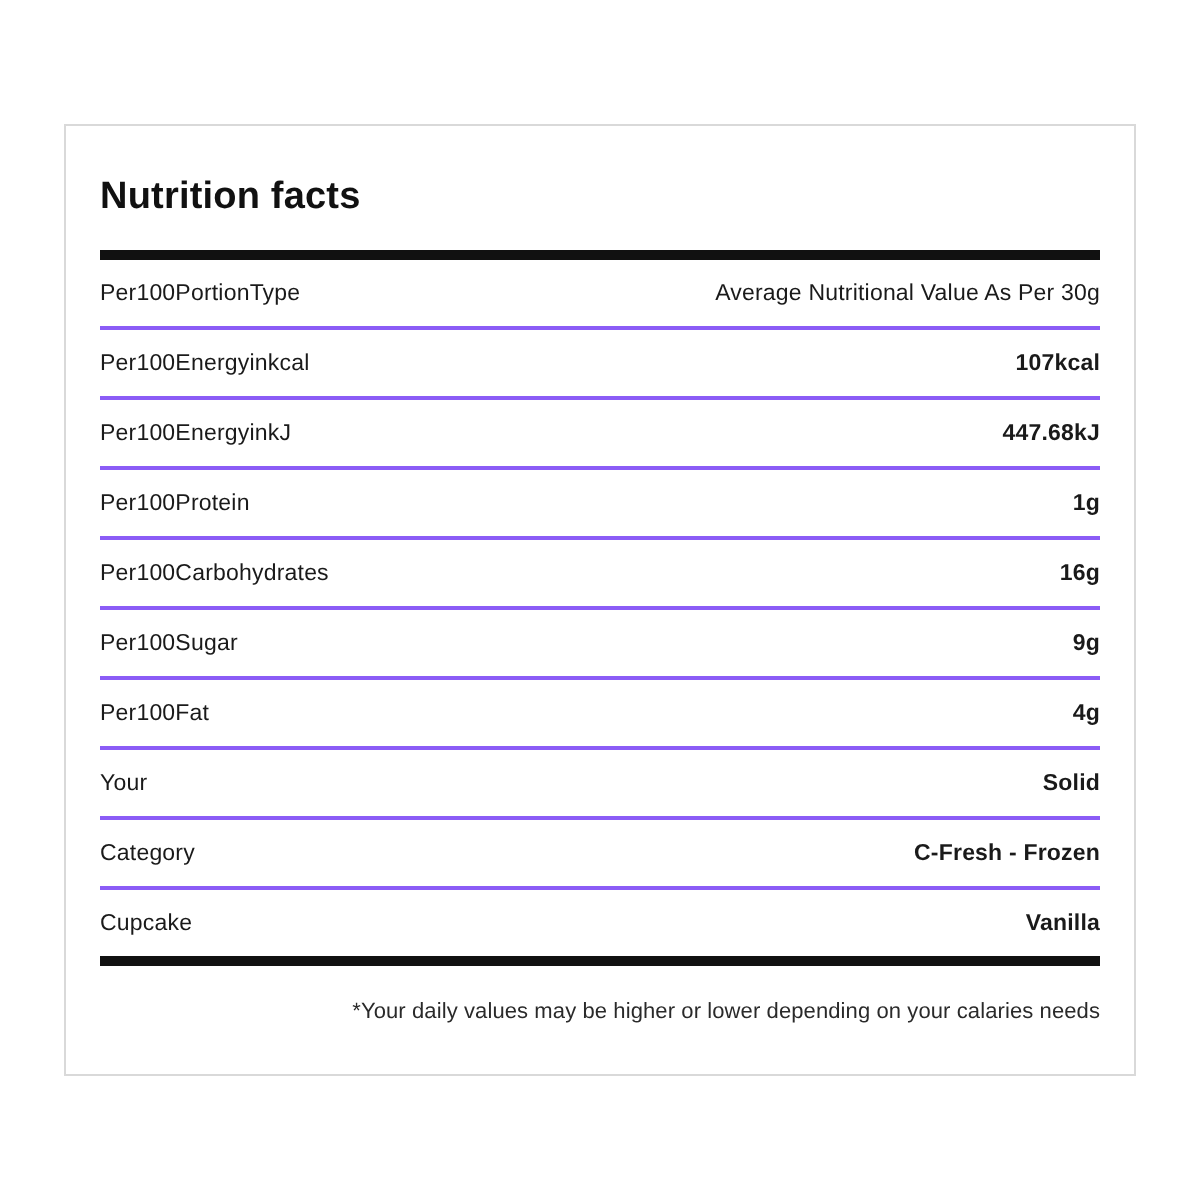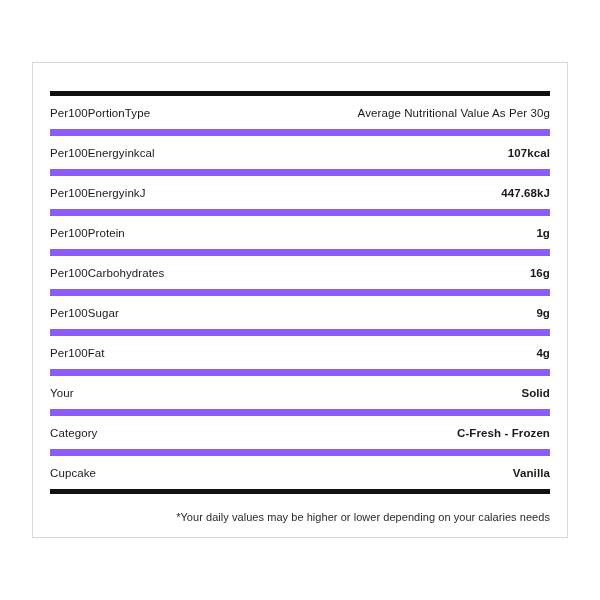--- a/index.html
+++ b/index.html
@@ -63,21 +63,21 @@
     margin-top: 0px;
   }
 
   table.facts {
     width: 100%;
     border-collapse: collapse;
     table-layout: fixed;
   }
 
   table.facts tr td {
-    border-bottom: 7px solid #8b5cf6;
+    border-bottom: 2px solid #8b5cf6;
     padding: 10px 0 9px 0;
     vertical-align: middle;
     font-size: 11.5px;
     color: #1a1a1a;
     line-height: 14px;
   }
 
   table.facts tr:last-child td {
     border-bottom: none;
   }
@@ -111,20 +111,21 @@
     text-align: right;
   }
 </style>
 </head>
 <body>
 
 <div class="page">
   <div class="card">
     <div class="inner">
 
+      <div class="title">Nutrition facts</div>
 
       <div class="rule-thick"></div>
 
       <table class="facts">
         <tbody>
           <tr class="header-row">
             <td class="label">Per100PortionType</td>
             <td class="value">Average Nutritional Value As Per 30g</td>
           </tr>
           <tr>

